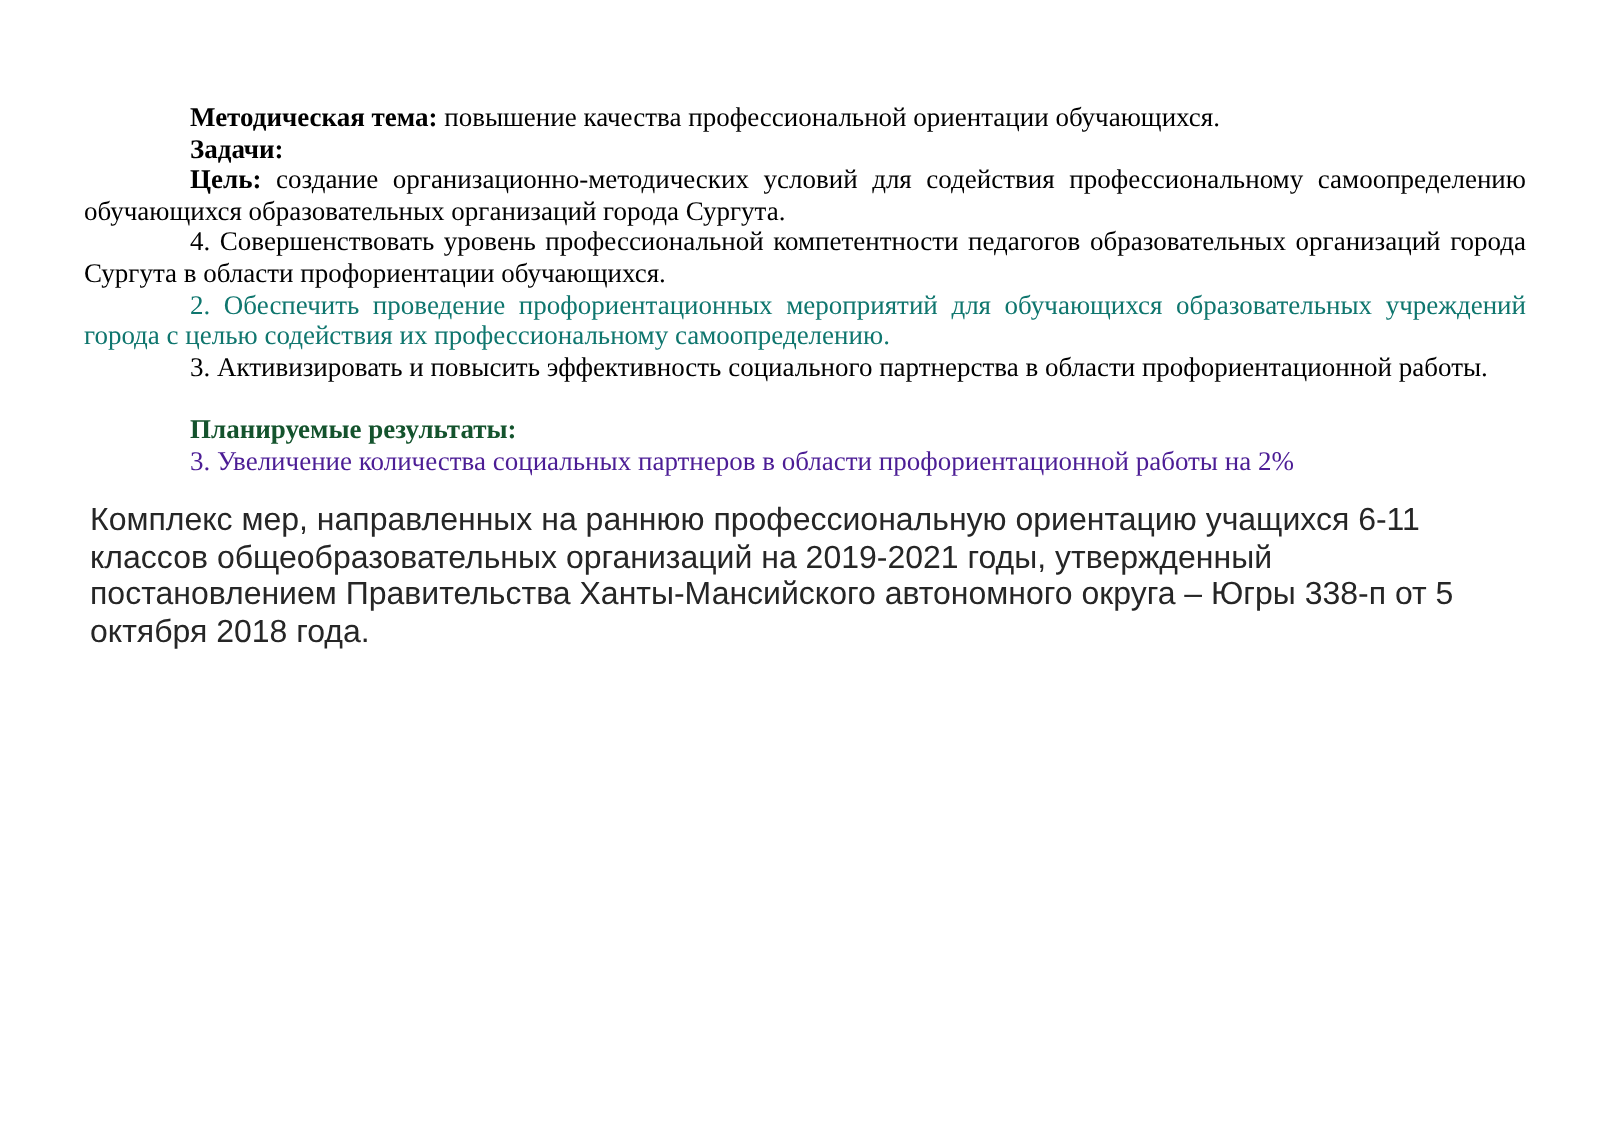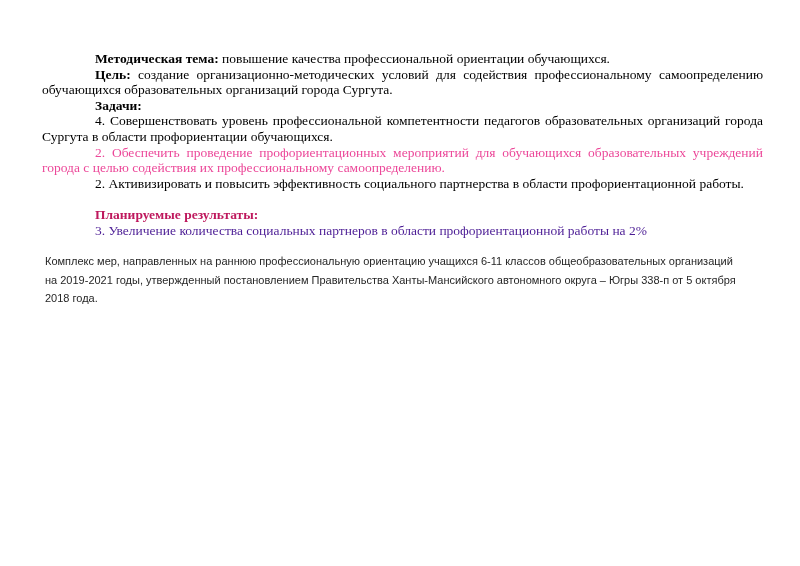--- a/index.html
+++ b/index.html
@@ -33,36 +33,36 @@
     text-indent: 53px;
   }
   .para.serif b {
     font-weight: bold;
   }
   .para.space-before {
     margin-top: 15.6px;
   }
   .para.sans {
     font-family: "Liberation Sans", "DejaVu Sans", sans-serif;
-    font-size: 11px;
+    font-size: 16px;
     line-height: 18.5px;
     color: #262626;
     text-align: left;
     text-indent: 0;
     margin-top: 14px;
     margin-left: 3px;
     padding-right: 20px;
   }
 </style>
 </head>
 <body>
 
 <div class="page" style="background: rgb(255, 255, 255);">
     <p class="para serif" style="color: rgb(0, 0, 0);"><b>Методическая тема:</b><span> повышение качества профессиональной ориентации обучающихся.</span></p>
+    <p class="para serif" style="color: rgb(0, 0, 0);"><b>Задачи:</b></p>
     <p class="para serif" style="color: rgb(0, 0, 0);"><b>Цель:</b><span> создание организационно-методических условий для содействия профессиональному самоопределению обучающихся образовательных организаций города Сургута.</span></p>
-    <p class="para serif" style="color: rgb(0, 0, 0);"><b>Задачи:</b></p>
     <p class="para serif" style="color: rgb(0, 0, 0);"><span>4. Совершенствовать уровень профессиональной компетентности педагогов образовательных организаций города Сургута в области профориентации обучающихся.</span></p>
-    <p class="para serif" style="color: #ec4899;"><span>2. Обеспечить проведение профориентационных мероприятий для обучающихся образовательных учреждений города с целью содействия их профессиональному самоопределению.</span></p>
-    <p class="para serif" style="color: rgb(0, 0, 0);"><span>2. Активизировать и повысить эффективность социального партнерства в области профориентационной работы.</span></p>
-    <p class="para serif space-before" style="color: #be185d;"><b>Планируемые результаты:</b></p>
+    <p class="para serif" style="color: #0f766e;"><span>2. Обеспечить проведение профориентационных мероприятий для обучающихся образовательных учреждений города с целью содействия их профессиональному самоопределению.</span></p>
+    <p class="para serif" style="color: rgb(0, 0, 0);"><span>3. Активизировать и повысить эффективность социального партнерства в области профориентационной работы.</span></p>
+    <p class="para serif space-before" style="color: #14532d;"><b>Планируемые результаты:</b></p>
     <p class="para serif" style="color: #4c1d95;"><span>3. Увеличение количества социальных партнеров в области профориентационной работы на 2%</span></p>
     <p class="para sans space-before" style="color: rgb(38, 38, 38);"><span>Комплекс мер, направленных на раннюю профессиональную ориентацию учащихся 6-11 классов общеобразовательных организаций на 2019-2021 годы, утвержденный постановлением Правительства Ханты-Мансийского автономного округа – Югры 338-п от 5 октября 2018 года.</span></p>
   </div>
 
 </body></html>

